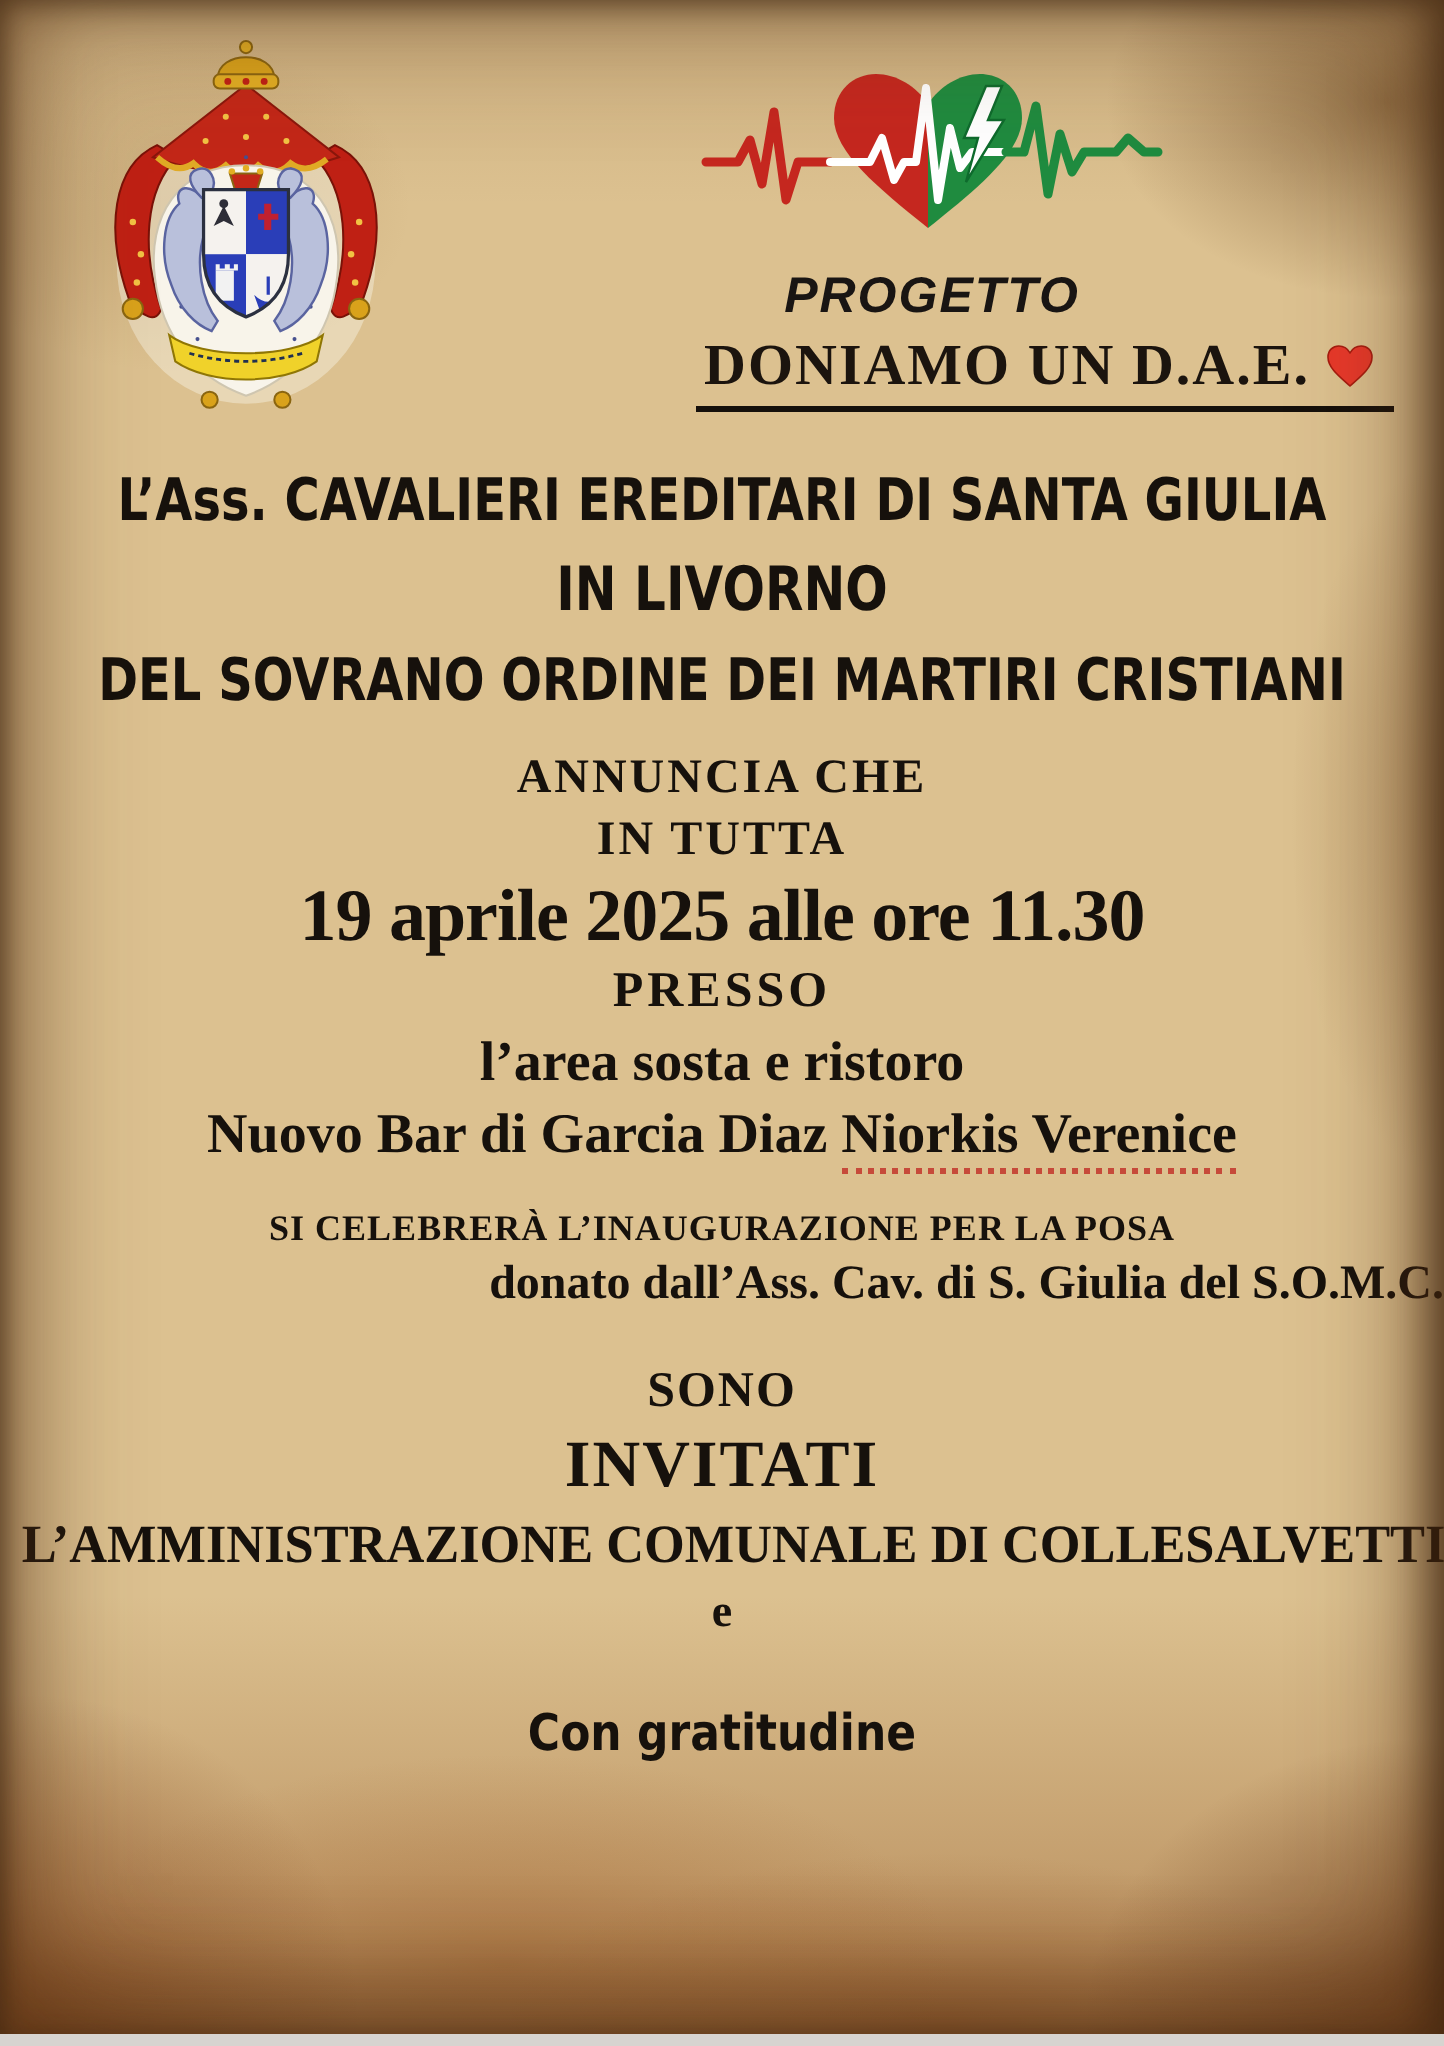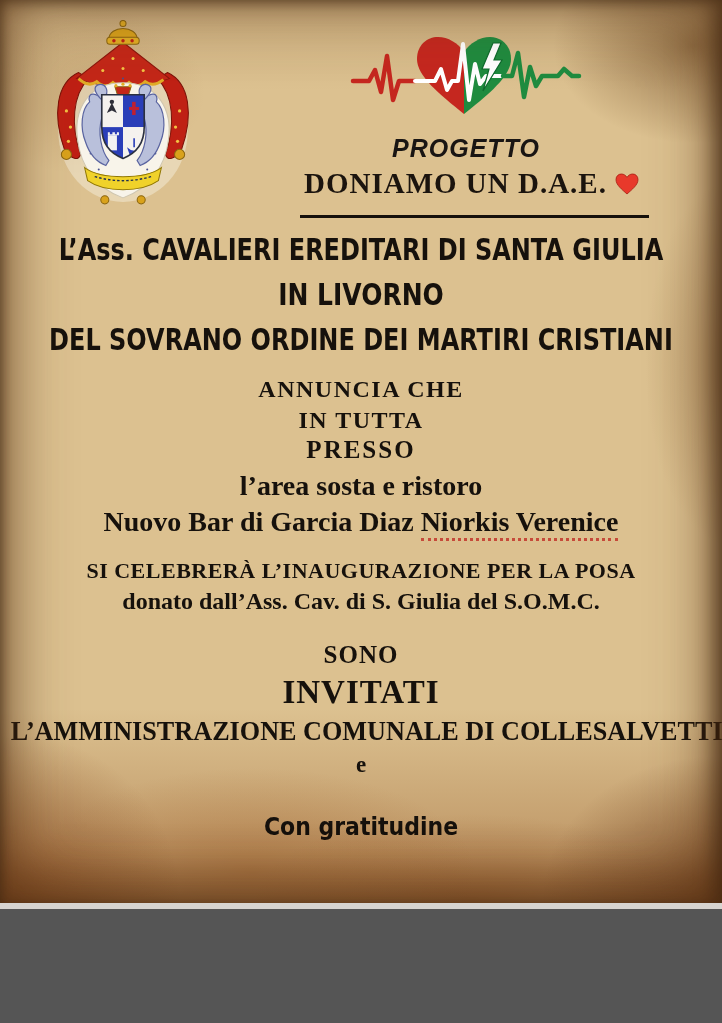--- a/index.html
+++ b/index.html
@@ -1,18 +1,18 @@
 <!DOCTYPE html>
 <html><head>
 <meta charset="utf-8">
 <style>
   html,body{margin:0;padding:0;background:#555;}
   .poster{
     position:relative;
-    width:722px;height:909px;
+    width:722px;height:1023px;
     margin:0 auto;
     overflow:hidden;
     background-color:#dcc190;
     background-image:
       radial-gradient(ellipse 200px 140px at 96% 5%, rgba(96,58,22,.55), rgba(96,58,22,0) 70%),
       radial-gradient(ellipse 120px 260px at 101% 40%, rgba(118,76,34,.32), rgba(118,76,34,0) 70%),
       radial-gradient(ellipse 170px 120px at 12% 10%, rgba(140,98,50,.22), rgba(140,98,50,0) 70%),
       radial-gradient(ellipse 230px 230px at 2% 99%, rgba(116,52,12,.58), rgba(116,52,12,0) 72%),
       radial-gradient(ellipse 240px 200px at 99% 99%, rgba(88,38,8,.6), rgba(88,38,8,0) 72%),
       radial-gradient(ellipse 320px 150px at 35% 96%, rgba(156,88,34,.38), rgba(156,88,34,0) 70%),
@@ -36,42 +36,42 @@
   .brand{position:absolute;left:300px;top:26px;width:332px;text-align:center;z-index:2;}
   .brand svg.logo{display:block;margin:0 auto;width:232px;height:94px;}
   .progetto{
     margin-top:14px;font-style:italic;font-weight:700;font-size:25px;
     letter-spacing:1px;color:#191513;
   }
   .doniamo{
     margin-top:4px;font-family:"Liberation Serif", serif;font-weight:700;
     font-size:29px;letter-spacing:1px;white-space:nowrap;
   }
-  .doniamo .ul{display:inline-block;border-bottom:3px solid #15100b;padding:0 10px 15px 4px;}
+  .doniamo .ul{display:inline-block;border-bottom:3px solid #15100b;padding:0 10px 3px 4px;margin-left:48px;}
   .heart-inline{display:inline-block;vertical-align:-2px;}
 
   
   .content{position:absolute;left:0;top:232px;width:722px;text-align:center;z-index:2;}
   .marker{font-family:"DejaVu Sans", sans-serif;font-weight:700;color:#16110c;}
   .serif{font-family:"Liberation Serif", serif;font-weight:700;color:#16110c;}
   .assoc1,.assoc3{font-size:24px;letter-spacing:0;transform:scaleY(1.22);white-space:nowrap;}
   .assoc1{margin:4px 0 0;}
   .assoc2{font-size:25px;transform:scaleY(1.22);margin:16px 0 0;}
   .assoc3{margin:17px 0 0;}
   .annuncia{font-size:24px;letter-spacing:1.5px;margin:22px 0 0;}
   .indata{font-size:24px;letter-spacing:1.5px;margin:4px 0 0;}
   .bigdate{font-size:37px;letter-spacing:-0.5px;margin:3px 0 0;white-space:nowrap;}
   .presso{font-size:25px;letter-spacing:2px;margin:2px 0 0;}
   .area{font-size:28px;margin:6px 0 0;}
   .barline{font-size:28px;margin:4px 0 0;white-space:nowrap;}
   .misspell{border-bottom:3px dotted #c64a3a;padding-bottom:1px;font-family:Liberation Serif, serif;}
   .via{font-size:28px;margin:4px 0 0;}
-  .celebra{font-size:22px;letter-spacing:.5px;margin:20px 0 0;white-space:nowrap;}
+  .celebra{font-size:18px;letter-spacing:.5px;margin:20px 0 0;white-space:nowrap;}
   .defib{font-size:26px;letter-spacing:.5px;margin:4px 0 0;}
-  .donato{font-size:24px;margin:4px 0 0;}
+  .donato{font-size:24px;margin:4px 0 0;text-align:right;}
   .sono{font-size:25px;letter-spacing:1px;margin:26px 0 0;}
   .invitati{font-size:33px;letter-spacing:1px;margin:5px 12px 0;}
   .ammin{font-size:27px;letter-spacing:0;margin:5px 0 0;white-space:nowrap;transform:scaleX(.97);}
   .econg{font-size:23px;margin:5px 0 0;}
   .tutta{font-size:27px;letter-spacing:1px;margin:5px 0 0;}
   .dicolle{font-size:27px;letter-spacing:1px;margin:6px 0 0;}
   .gratitudine{font-size:22px;margin:36px 0 0;transform:scaleY(1.15);}
   .sign-row{
     display:grid;grid-template-columns:240px 170px 250px;
     justify-content:space-between;padding:12px 34px 0 40px;
@@ -199,20 +199,21 @@
     </div>
   </div>
 
   <div class="content">
     <div class="marker assoc1">L’Ass. CAVALIERI EREDITARI DI SANTA GIULIA</div>
     <div class="marker assoc2">IN LIVORNO</div>
     <div class="marker assoc3">DEL SOVRANO ORDINE DEI MARTIRI CRISTIANI</div>
 
     <div class="serif annuncia">ANNUNCIA CHE</div>
     <div class="serif indata">IN TUTTA</div>
+    <div class="serif bigdate">19 aprile 2025 alle ore 11.30</div>
     <div class="serif presso">PRESSO</div>
     <div class="serif area">l’area sosta e ristoro</div>
     <div class="serif barline"><span>Nuovo Bar di Garcia Diaz </span><span class="misspell">Niorkis Verenice</span></div>
 
     <div class="serif celebra">SI CELEBRERÀ L’INAUGURAZIONE PER LA POSA</div>
     <div class="serif donato">donato dall’Ass. Cav. di S. Giulia del S.O.M.C.</div>
 
     <div class="serif sono">SONO</div>
     <div class="serif invitati">INVITATI</div>
     <div class="serif ammin">L’AMMINISTRAZIONE COMUNALE DI COLLESALVETTI</div>

